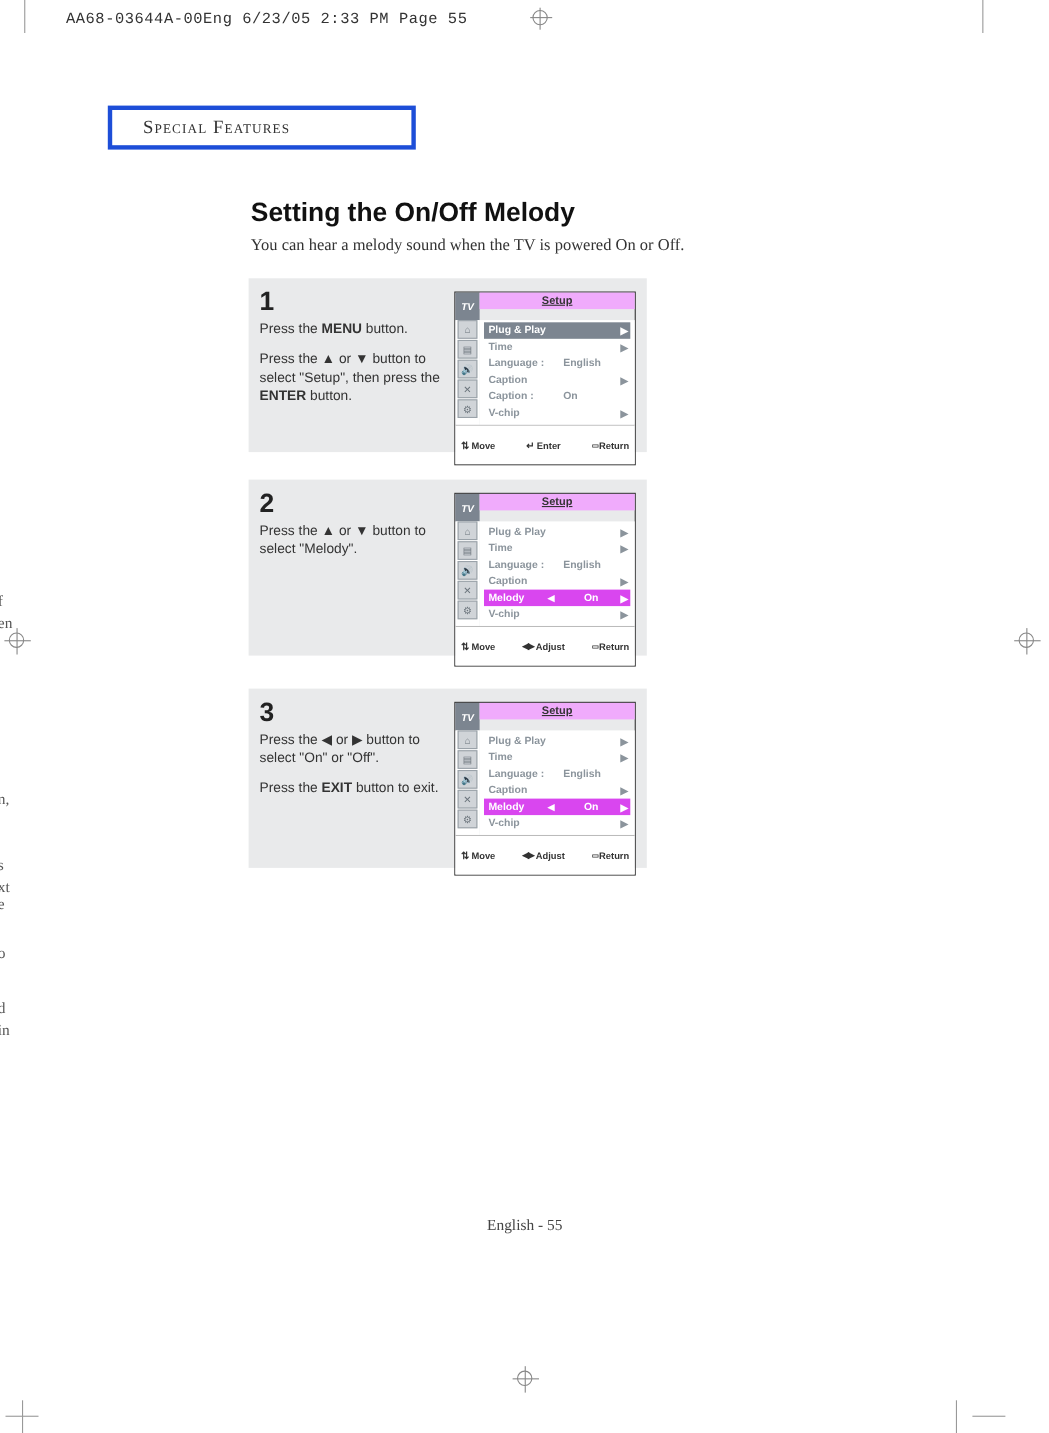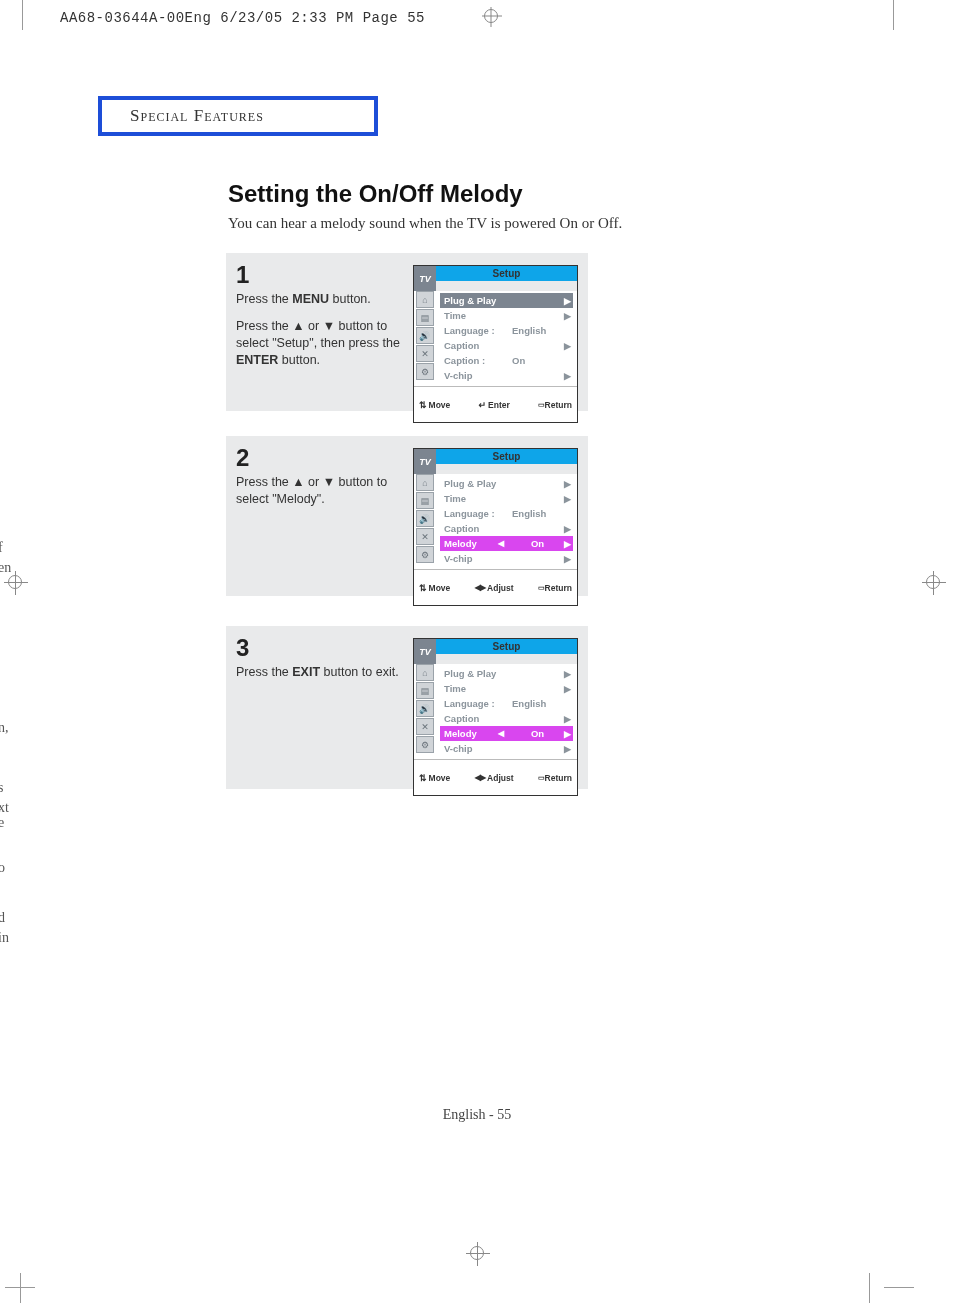--- a/index.html
+++ b/index.html
@@ -96,23 +96,23 @@
     font-family: Arial, Helvetica, sans-serif;
   }
   .osd-head { display:flex; }
   .osd-tv {
     width:22px; background:#7c8590; color:#fff;
     font-size:9px; font-style:italic; font-weight:bold;
     display:flex; align-items:center; justify-content:center;
     height:25px;
   }
   .osd-title {
-    flex:1; background:#0ea5e9; color:#333; font-weight:bold;
+    flex:1; background:#f0abfc; color:#333; font-weight:bold;
     font-size:10px; text-align:right; height:15px;
-    display:flex; align-items:center; justify-content:center;
+    display:flex; align-items:center; justify-content:center;text-decoration:underline;
   }
   .osd-body { display:flex; }
   .osd-icons {
     width:22px; background:#fff; display:flex; flex-direction:column;
   }
   .osd-icon {
     width:18px; height:17px; margin:0 auto 1px auto;
     background:#d0d4d8;
     border:1px solid #9aa2a9;
     display:flex; align-items:center; justify-content:center;
@@ -325,20 +325,21 @@
           <div class="osd-foot" style="justify-content: space-between;">
             <span class="ic-move"> Move</span>
             <span class="ic-lr"> Adjust</span>
             <span class="ic-ret"> Return</span>
           </div>
         </div>
       </div>
       <div class="step-block step3">
         <div class="step-num">3</div>
         <div class="step-text">
+          <p><span>Press the ◀ or ▶ button to select "On" or "Off".</span></p>
           <p><span>Press the </span><span class="bold">EXIT</span><span> button to exit.</span></p>
         </div>
         <div class="osd">
           <div class="osd-head">
             <div class="osd-tv">TV</div>
             <div class="osd-title">Setup</div>
           </div>
           <div class="osd-body">
             <div class="osd-icons">
               <div class="osd-icon">⌂</div>

